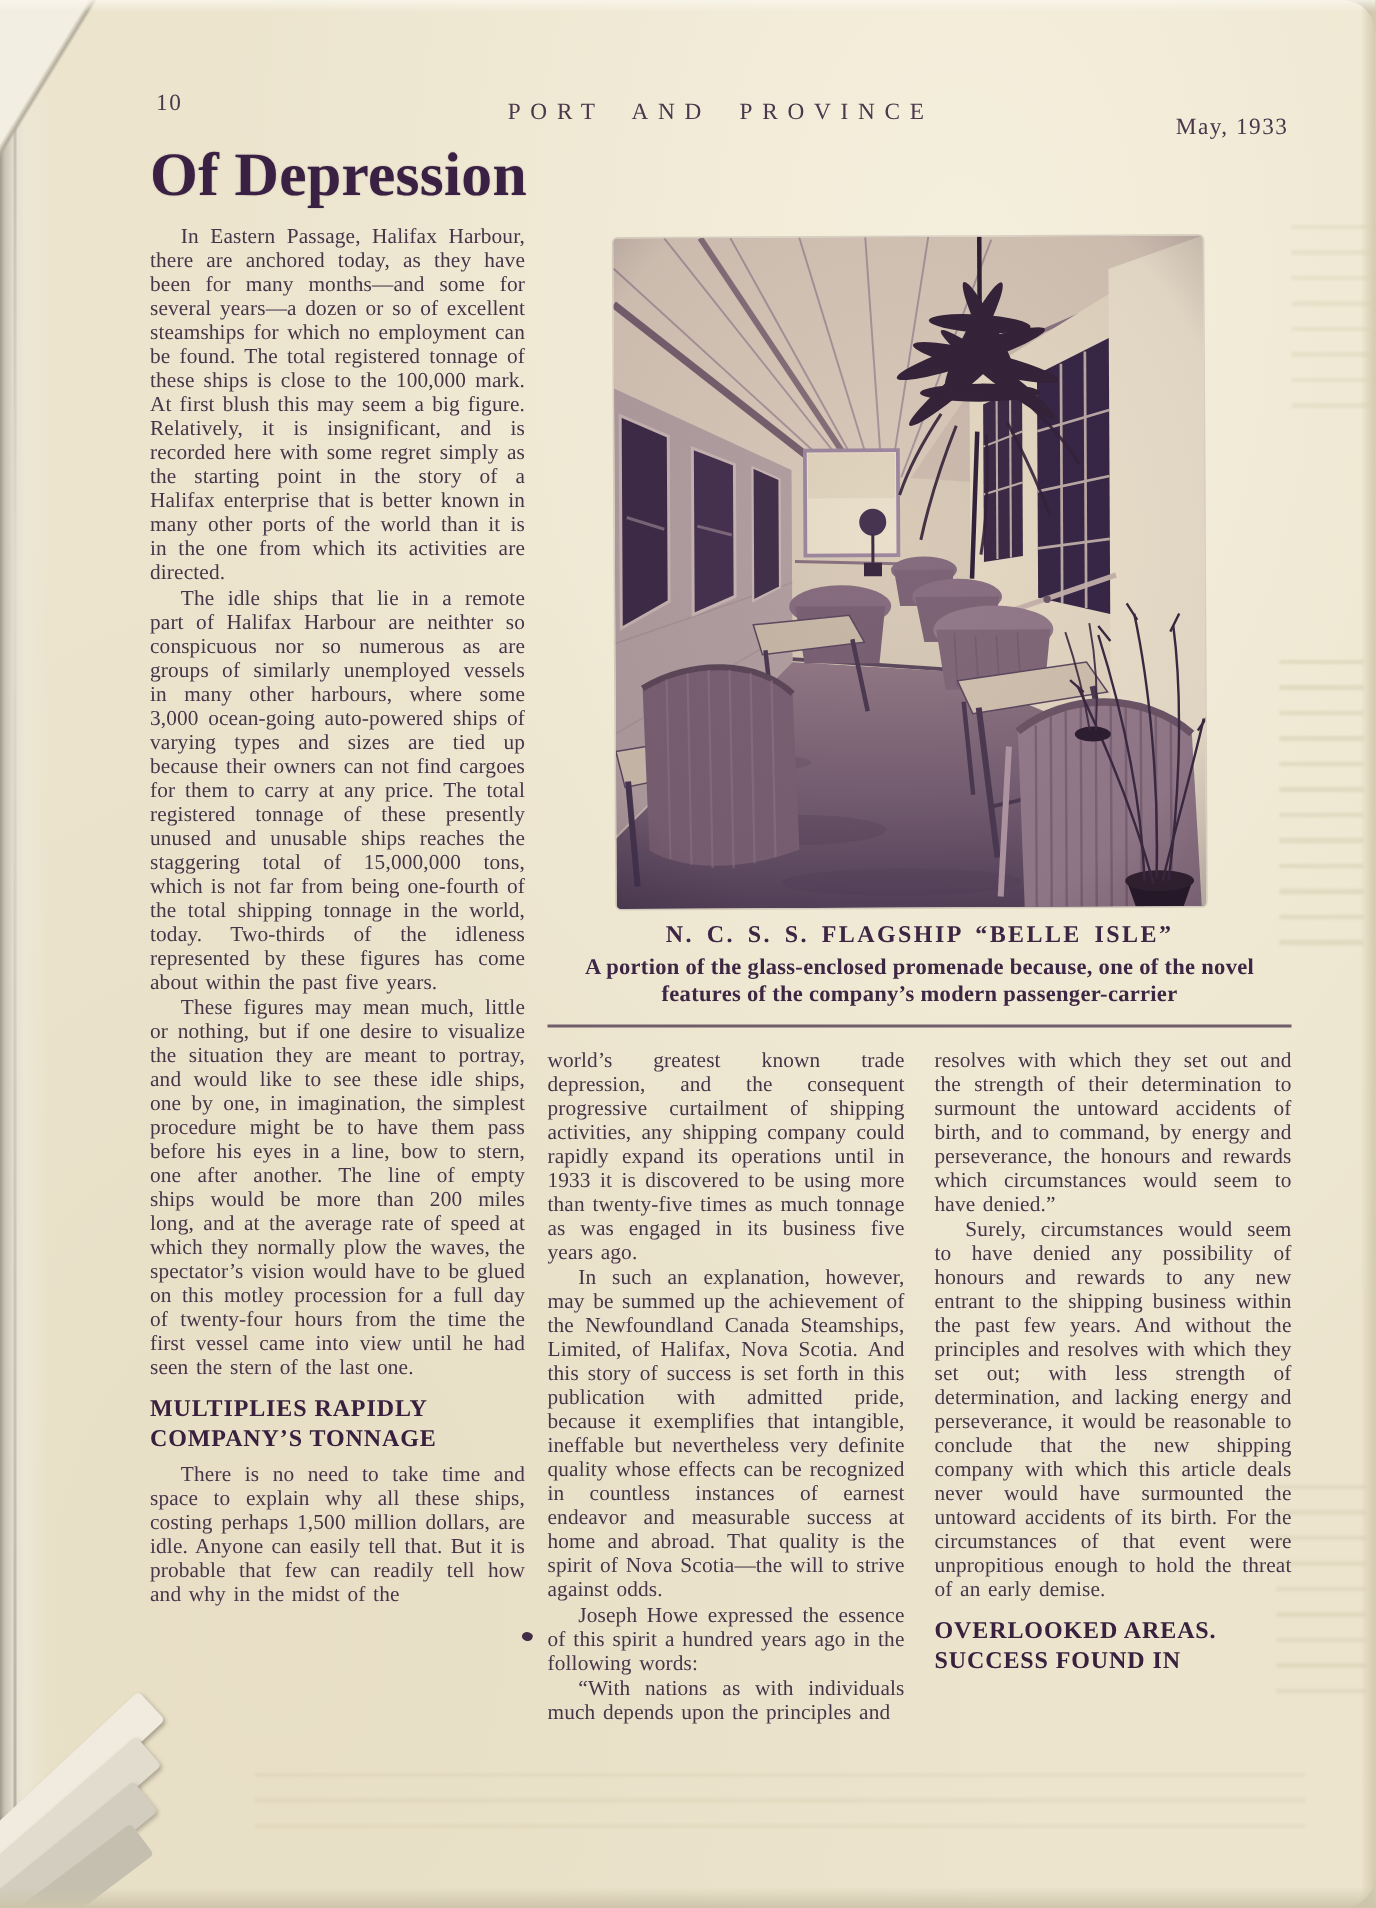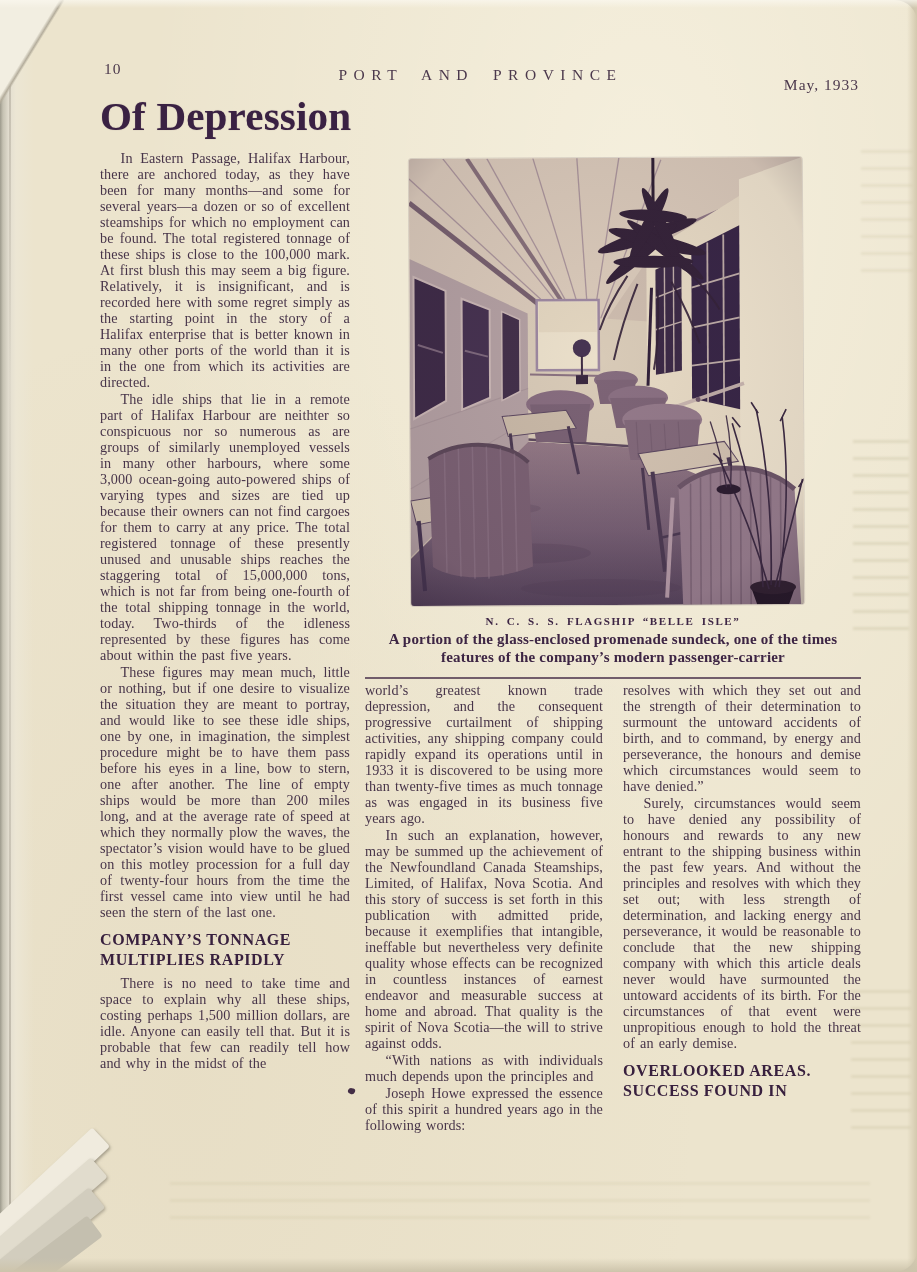--- a/index.html
+++ b/index.html
@@ -90,25 +90,25 @@
   .subhead {
     margin: 10px 0 5px 0; color: #38203e; font-weight: 700; font-size: 16px;
     line-height: 1.25; letter-spacing: .6px;
   }
   .subhead span { display: block; }
 
   .right-region { flex: 1; min-width: 0; }
   .figure { margin: 8px 0 0 45px; width: 393px; transform: rotate(-0.3deg); }
   .figure svg { display: block; border-radius: 3px; box-shadow: 0 0 0 1px rgba(58,40,64,.15); }
   .caption { text-align: center; margin-top: 10px; color: #3d2544; }
-  .caption .cap-title { font-size: 11px; font-weight: 700; letter-spacing: 1.6px; word-spacing: 3px; }
+  .caption .cap-title { font-size: 16px; font-weight: 700; letter-spacing: 1.6px; word-spacing: 3px; }
   .caption .cap-text  { font-size: 15px; font-weight: 700; line-height: 1.22; margin-top: 3px;
                         padding: 0 8px; letter-spacing: .2px; }
   .rule { height: 2px; background: #5a4458; margin-top: 11px; opacity: .85; }
-  .cols { display: flex; gap: 20px; margin-top: 3px; }
+  .cols { display: flex; gap: 20px; margin-top: 14px; }
   .cols .col { flex: 1; min-width: 0; }
 </style>
 </head>
 <body>
 
 <div class="sheet">
 
   <div class="main">
 
     <div class="running-head">
@@ -125,22 +125,22 @@
       </div>
     </div>
 
     <div class="content bodytext">
 
       <div class="col-first">
         <p>In Eastern Passage, Halifax Harbour, there are anchored today, as they have been for many months—and some for several years—a dozen or so of excellent steamships for which no employment can be found.  The total registered tonnage of these ships is close to the 100,000 mark.  At first blush this may seem a big figure.  Relatively, it is insignificant, and is recorded here with some regret simply as the starting point in the story of a Halifax enterprise that is better known in many other ports of the world than it is in the one from which its activities are directed.</p>
         <p>The idle ships that lie in a remote part of Halifax Harbour are neithter so conspicuous nor so numerous as are groups of similarly unemployed vessels in many other harbours, where some 3,000 ocean-going auto-powered ships of varying types and sizes are tied up because their owners can not find cargoes for them to carry at any price.  The total registered tonnage of these presently unused and unusable ships reaches the staggering total of 15,000,000 tons, which is not far from being one-fourth of the total shipping tonnage in the world, today.  Two-thirds of the idleness represented by these figures has come about within the past five years.</p>
         <p>These figures may mean much, little or nothing, but if one desire to visualize the situation they are meant to portray, and would like to see these idle ships, one by one, in imagination, the simplest procedure might be to have them pass before his eyes in a line, bow to stern, one after another.  The line of empty ships would be more than 200 miles long, and at the average rate of speed at which they normally plow the waves, the spectator’s vision would have to be glued on this motley procession for a full day of twenty-four hours from the time the first vessel came into view until he had seen the stern of the last one.</p>
         <div class="subhead">
+          <span>MULTIPLIES RAPIDLY</span>
           <span>COMPANY’S TONNAGE</span>
-          <span>MULTIPLIES RAPIDLY</span>
         </div>
         <p>There is no need to take time and space to explain why all these ships, costing perhaps 1,500 million dollars, are idle.  Anyone can easily tell that. But it is probable that few can readily tell how and why in the midst of the</p>
       </div>
 
       <div class="right-region">
 
         <div class="figure">
 
           <svg width="393" height="447" viewBox="0 0 393 447" xmlns="http://www.w3.org/2000/svg">
             <defs>
@@ -306,36 +306,36 @@
               <path d="M316,330 C312,304 306,282 300,264"></path>
               <path d="M320,330 C322,302 320,280 316,258"></path>
             </g>
 
             <rect x="0" y="0" width="393" height="447" fill="url(#vg)"></rect>
           </svg>
         </div>
 
         <div class="caption">
           <div class="cap-title">N. C. S. S. FLAGSHIP “BELLE ISLE”</div>
-          <div class="cap-text">A portion of the glass-enclosed promenade sundeck, one of the times features of the company’s modern passenger-carrier</div>
+          <div class="cap-text">A portion of the glass-enclosed promenade because, one of the novel features of the company’s modern passenger-carrier</div>
         </div>
 
         <div class="rule"></div>
 
         <div class="cols">
 
           <div class="col">
             <p class="noindent">world’s greatest known trade depression, and the consequent progressive curtailment of shipping activities, any shipping company could rapidly expand its operations until in 1933 it is discovered to be using more than twenty-five times as much tonnage as was engaged in its business five years ago.</p>
             <p>In such an explanation, however, may be summed up the achievement of the Newfoundland Canada Steamships, Limited, of Halifax, Nova Scotia. And this story of success is set forth in this publication with admitted pride, because it exemplifies that intangible, ineffable but nevertheless very definite quality whose effects can be recognized in countless instances of earnest endeavor and measurable success at home and abroad.  That quality is the spirit of Nova Scotia—the will to strive against odds.</p>
+            <p>Joseph Howe expressed the essence of this spirit a hundred years ago in the following words:</p>
             <p>“With nations as with individuals much depends upon the principles and</p>
-            <p>Joseph Howe expressed the essence of this spirit a hundred years ago in the following words:</p>
           </div>
 
           <div class="col">
-            <p class="noindent">resolves with which they set out and the strength of their determination to surmount the untoward accidents of birth, and to command, by energy and perseverance, the honours and demise which circumstances would seem to have denied.”</p>
+            <p class="noindent">resolves with which they set out and the strength of their determination to surmount the untoward accidents of birth, and to command, by energy and perseverance, the honours and rewards which circumstances would seem to have denied.”</p>
             <p>Surely, circumstances would seem to have denied any possibility of honours and rewards to any new entrant to the shipping business within the past few years.  And without the principles and resolves with which they set out; with less strength of determination, and lacking energy and perseverance, it would be reasonable to conclude that the new shipping company with which this article deals never would have surmounted the untoward accidents of its birth.  For the circumstances of that event were unpropitious enough to hold the threat of an early demise.</p>
             <div class="subhead">
               <span>OVERLOOKED AREAS.</span>
               <span>SUCCESS FOUND IN</span>
             </div>
           </div>
         </div>
 
       </div>
     </div>

